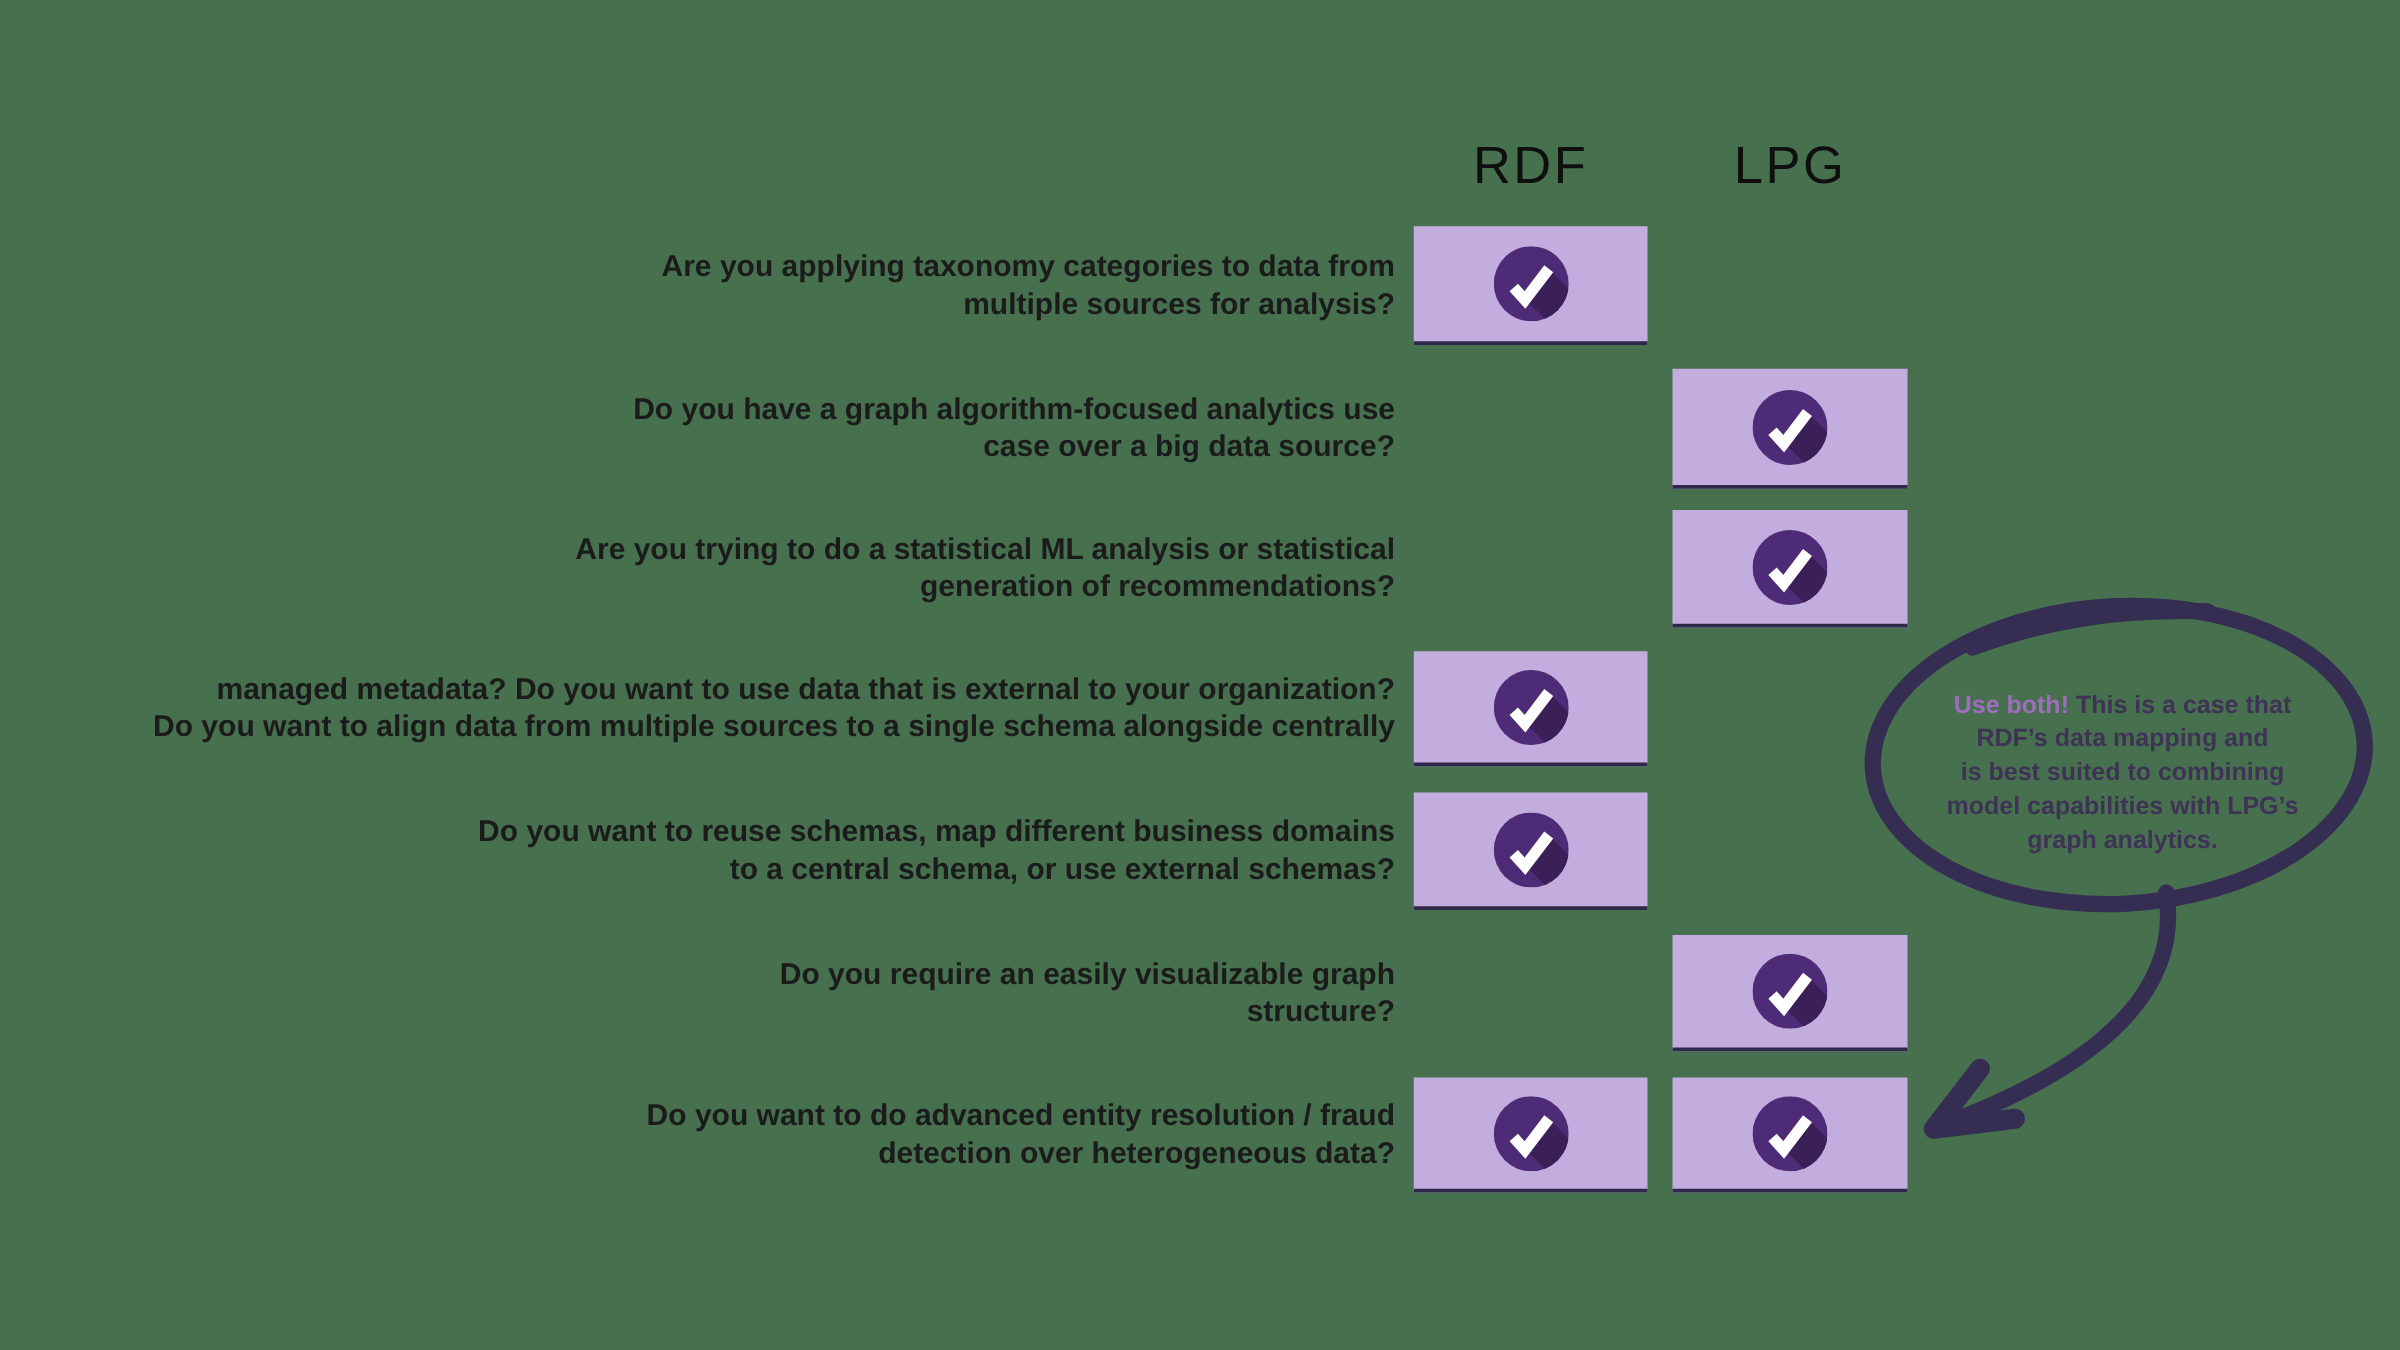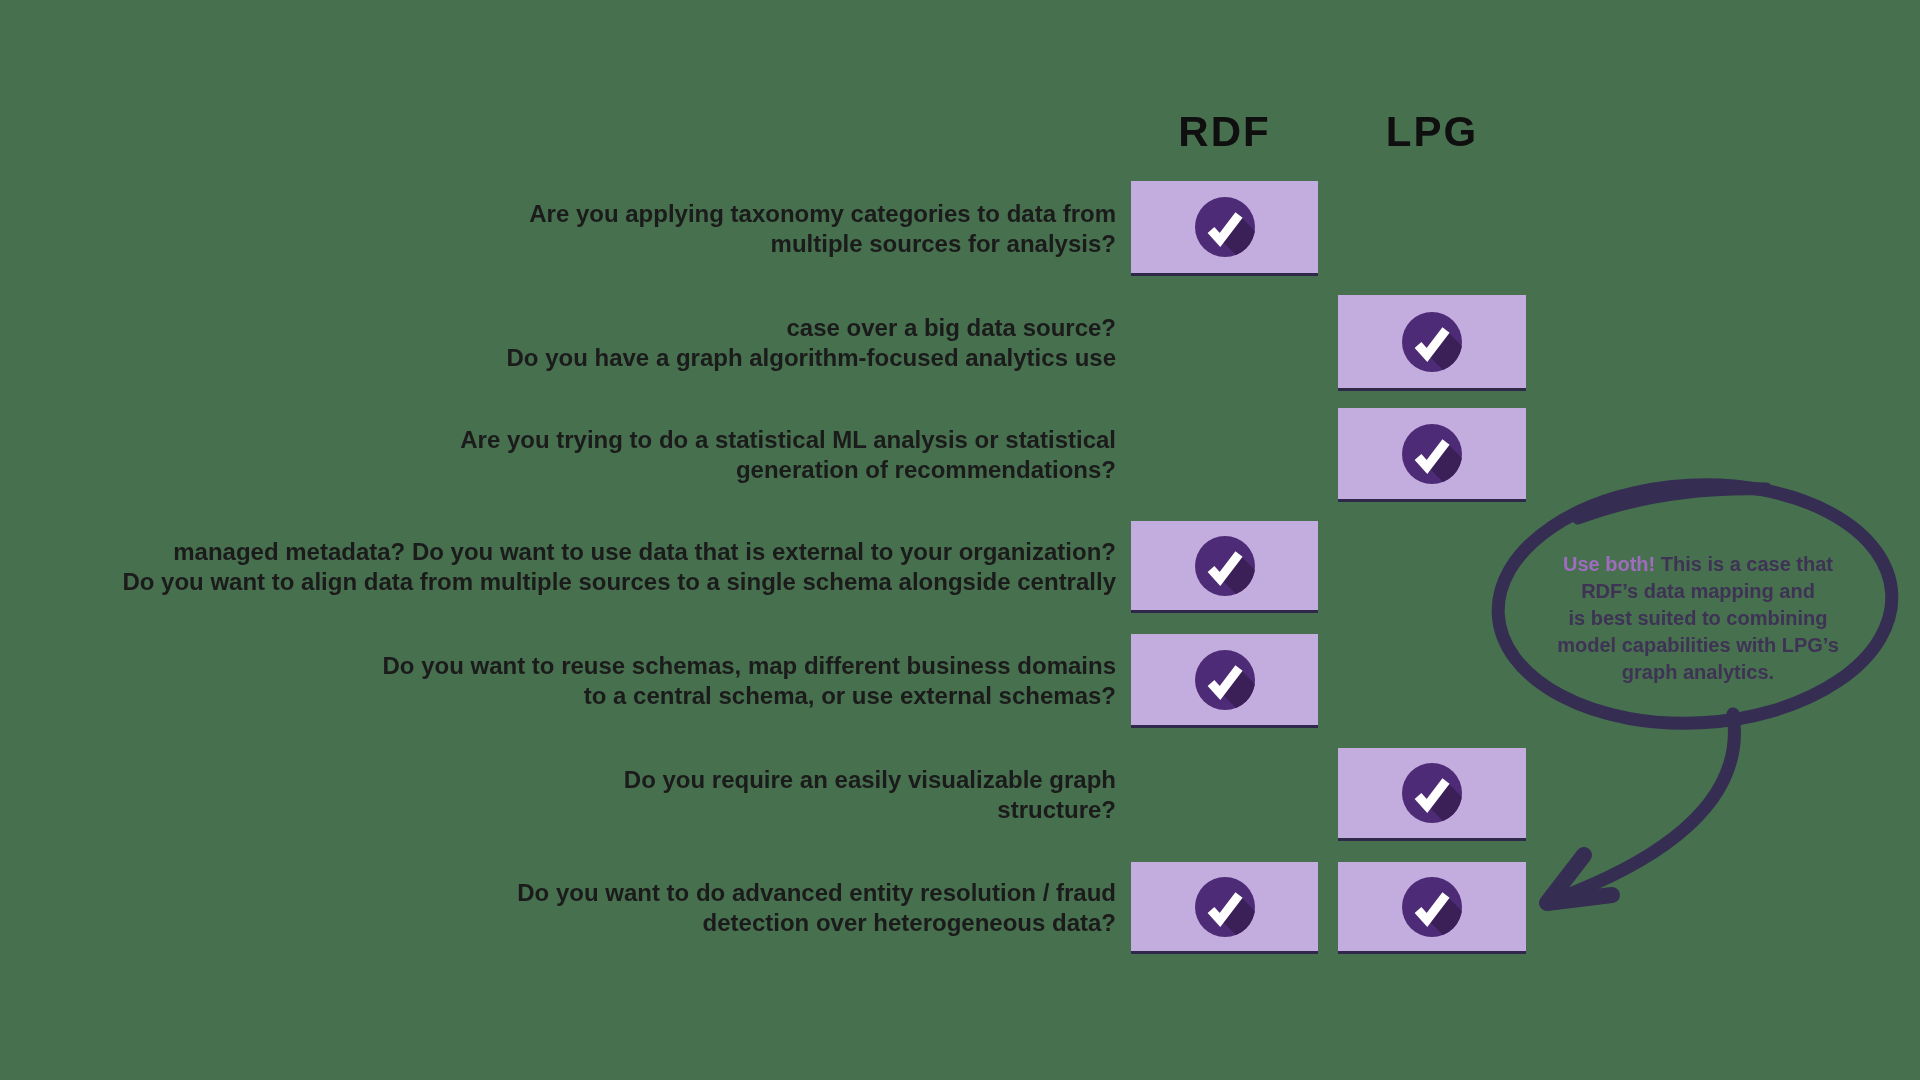--- a/index.html
+++ b/index.html
@@ -2,21 +2,21 @@
 <html style="--background: #47704f; --box-bg: #c3addf; --box-edge: #2f284a; --check-circle: #4e2b76; --check-shadow: #3a2057; --check-mark: #ffffff; --heading-text: #0f0f0f; --question-text: #1b1b1b; --bubble-stroke: #352d52; --bubble-highlight: #a06cc0; --bubble-text: #3e3255;"><head>
 <meta charset="utf-8">
 <style>
   html,body{margin:0;padding:0;}
   body{font-family:"Liberation Sans",sans-serif;}
   #canvas{position:relative;width:1920px;height:1080px;background:var(--background,#47704f);overflow:hidden;}
 
   .colhead{
     position:absolute;top:108px;height:48px;
     display:flex;align-items:center;justify-content:center;
-    font-size:42px;font-weight:700;letter-spacing:2px;
+    font-size:42px;font-weight:400;letter-spacing:2px;
     color:var(--heading-text,#0f0f0f);
   }
 
   .qrow{
     position:absolute;left:30px;width:1086px;
     display:flex;flex-direction:column;align-items:flex-end;justify-content:center;
     text-align:center;
   }
   .qrow .qline{
     white-space:nowrap;
@@ -72,22 +72,22 @@
     <div class="qline">Are you applying taxonomy categories to data from</div>
     <div class="qline">multiple sources for analysis?</div>
   </div>
   <div class="box rdf" style="top:181px;height:95px">
     <svg class="check" viewBox="0 0 60 60">
         <use href="#checkglyph"></use>
       </svg>
   </div>
 
   <div class="qrow" style="top:295px;height:96px">
+    <div class="qline">Do you have a graph algorithm-focused analytics use</div>
     <div class="qline">case over a big data source?</div>
-    <div class="qline">Do you have a graph algorithm-focused analytics use</div>
   </div>
 
   <div class="box lpg" style="top:295px;height:96px">
     <svg class="check" viewBox="0 0 60 60">
         <use href="#checkglyph"></use>
       </svg>
   </div>
 
   <div class="qrow" style="top:408px;height:94px">
     <div class="qline">Are you trying to do a statistical ML analysis or statistical</div>

